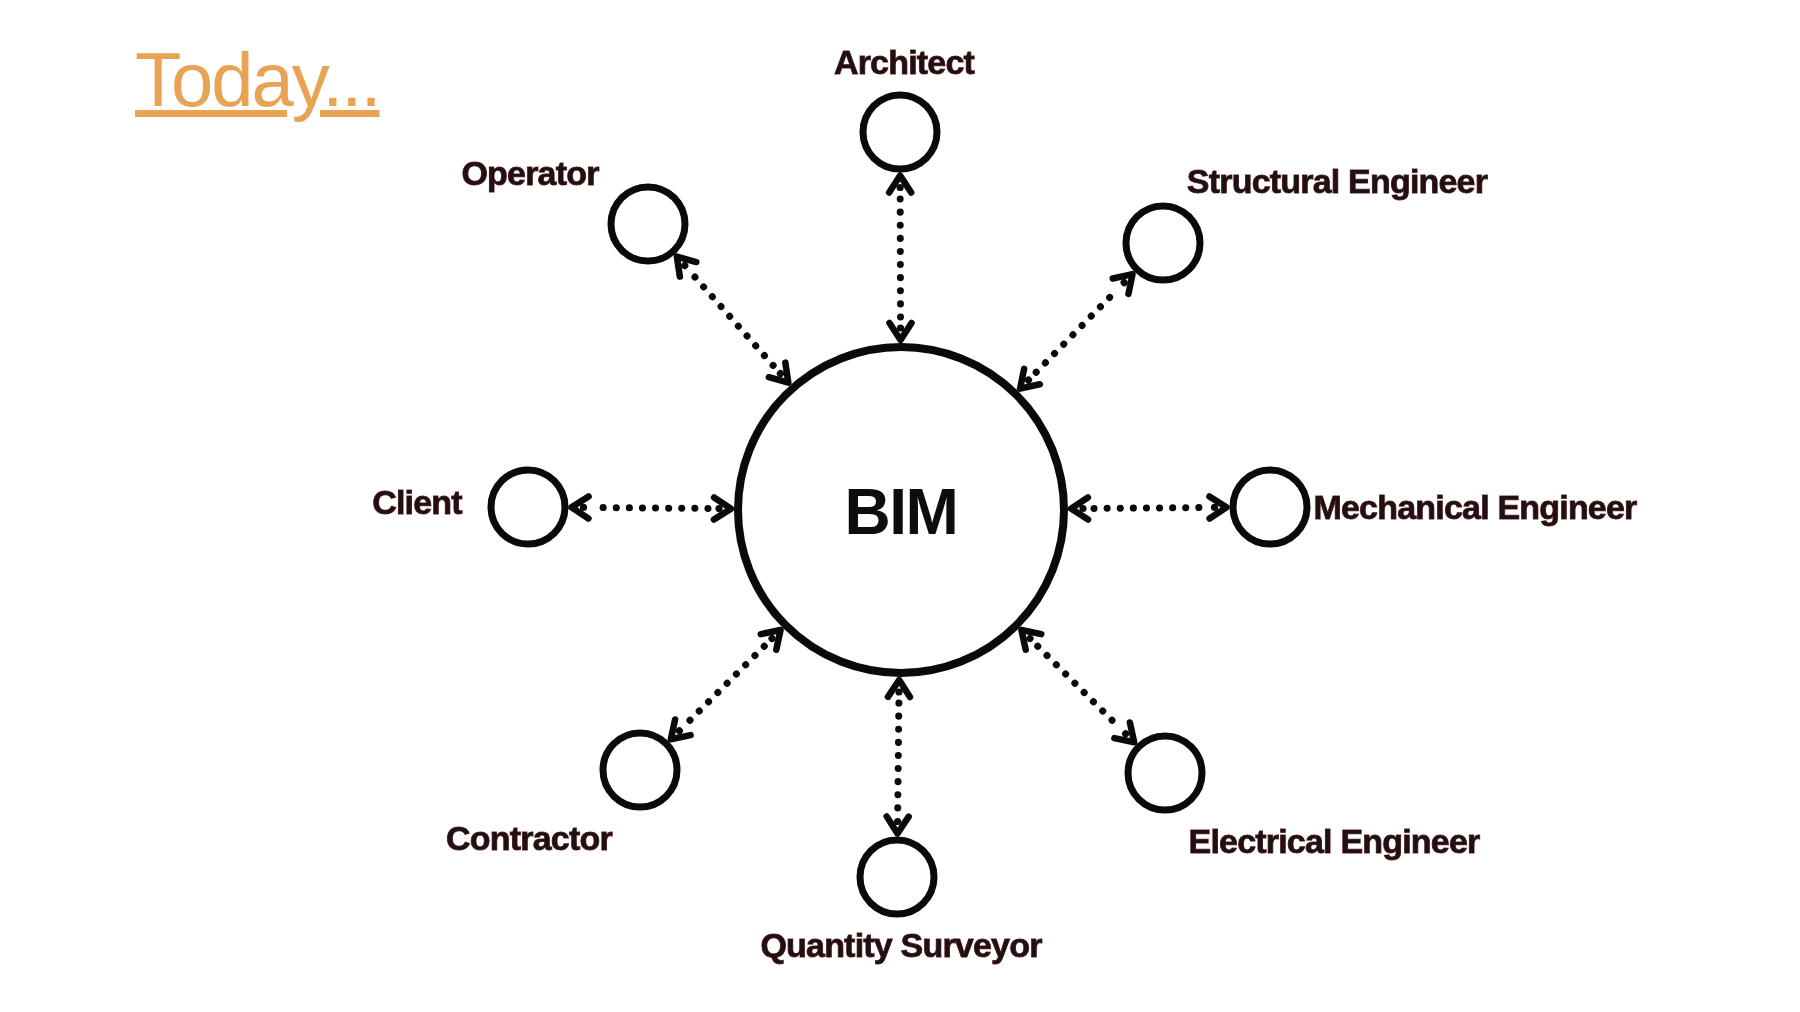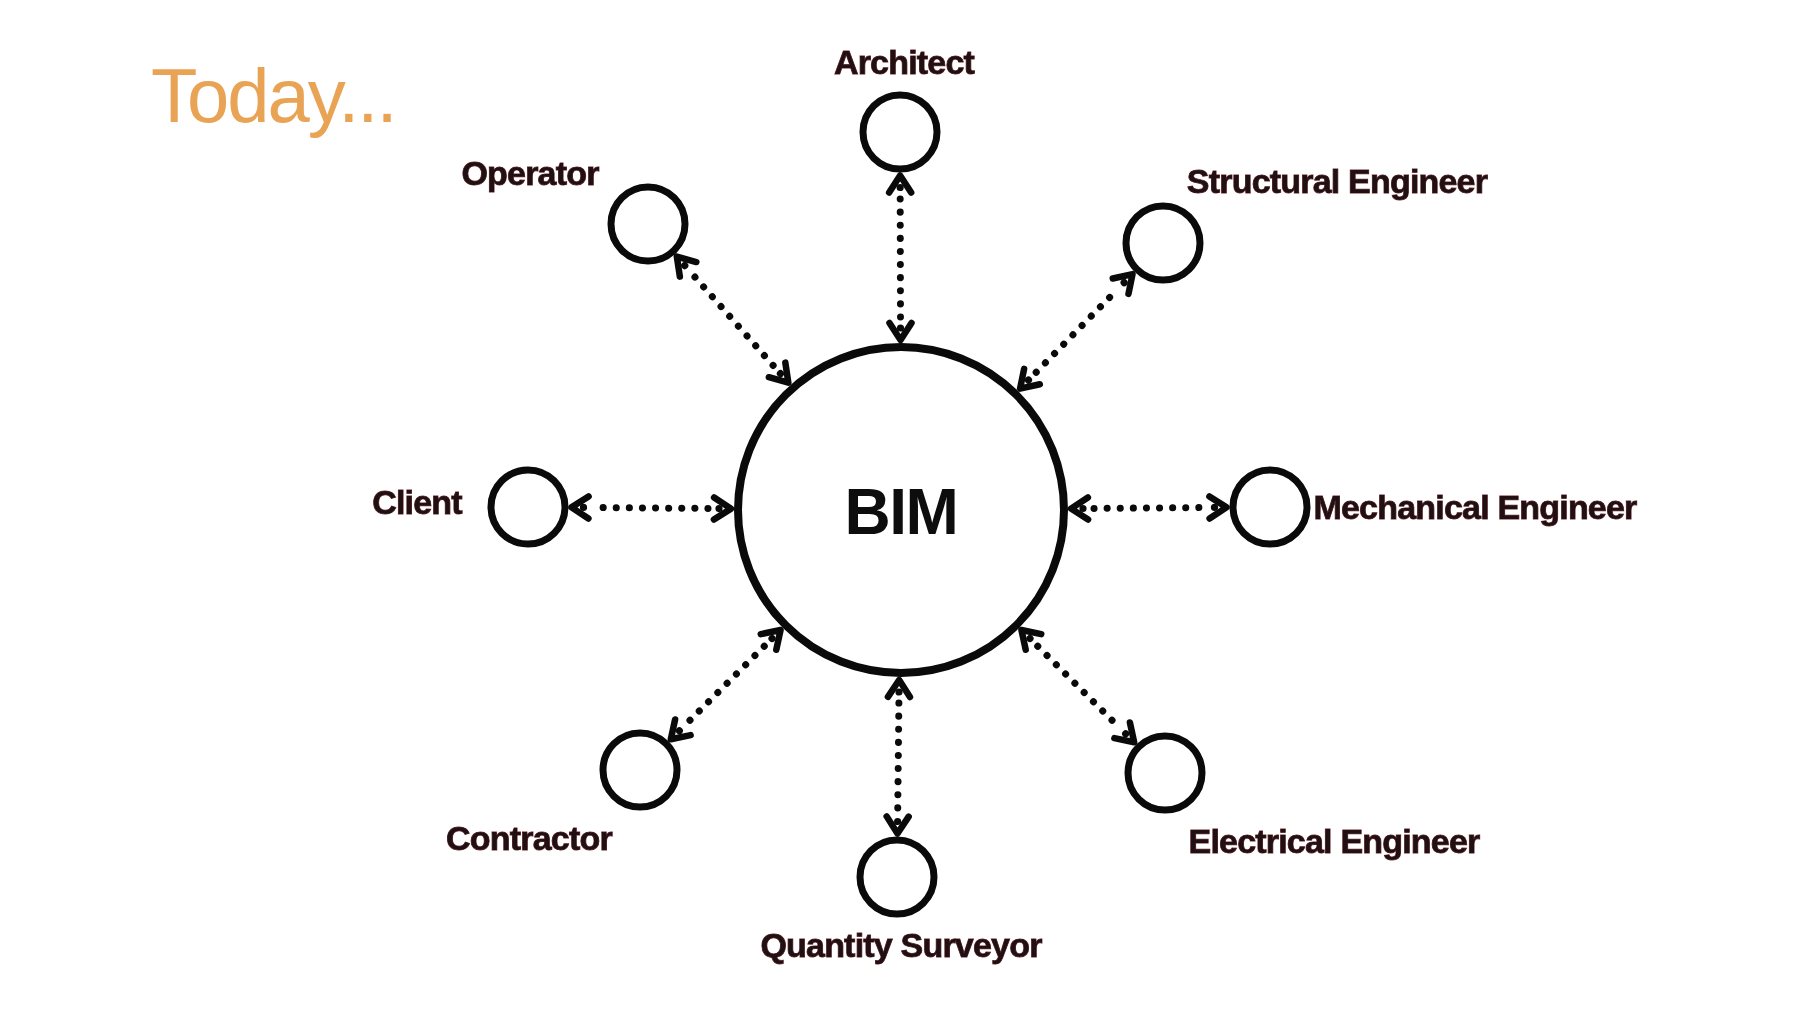--- a/index.html
+++ b/index.html
@@ -16,26 +16,27 @@
   }
   .slide {
     position: absolute;
     inset: 0;
     background: #ffffff;
   }
   .slide-title {
     position: absolute;
     left: 135px;
     top: 42px;
-    margin: 16px;
+    margin: 0;
     font-family: "Liberation Sans", sans-serif;
     font-size: 76px;
     font-weight: 400;
     letter-spacing: -2px;
     line-height: 1;
+    text-decoration: underline;
   }
   svg.diagram {
     position: absolute;
     left: 0;
     top: 0;
     width: 1800px;
     height: 1012px;
   }
   svg .node-label {
     font-family: "Liberation Sans", sans-serif;

